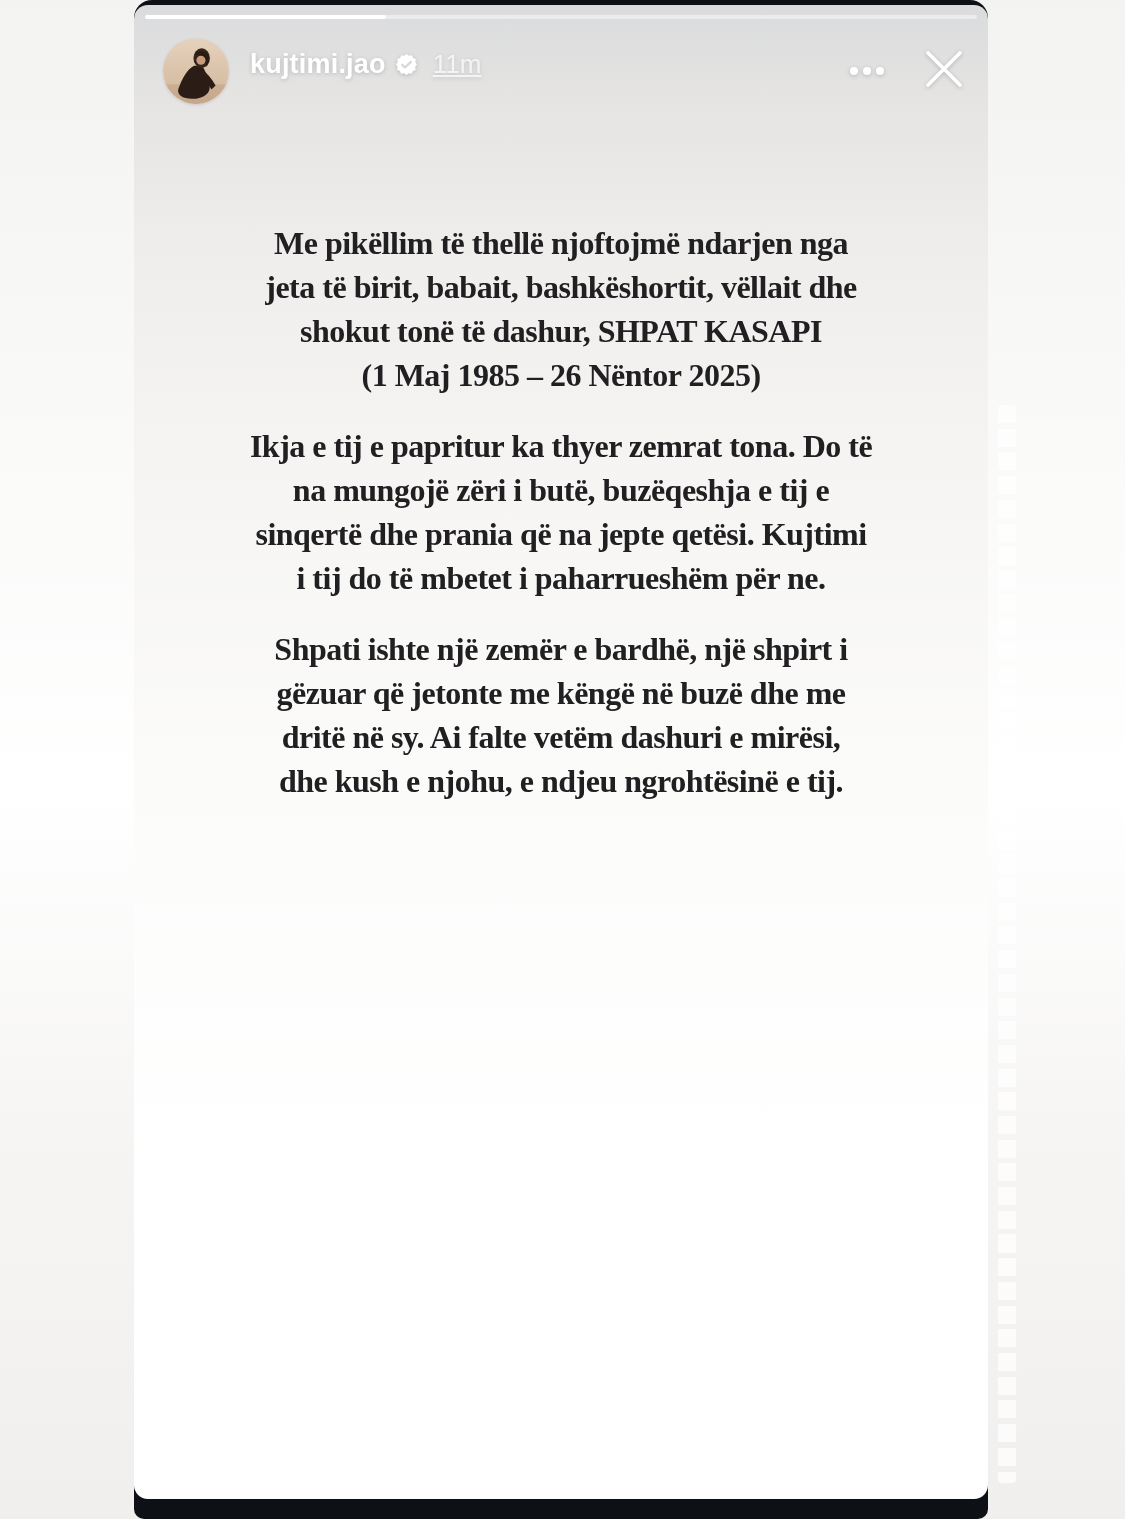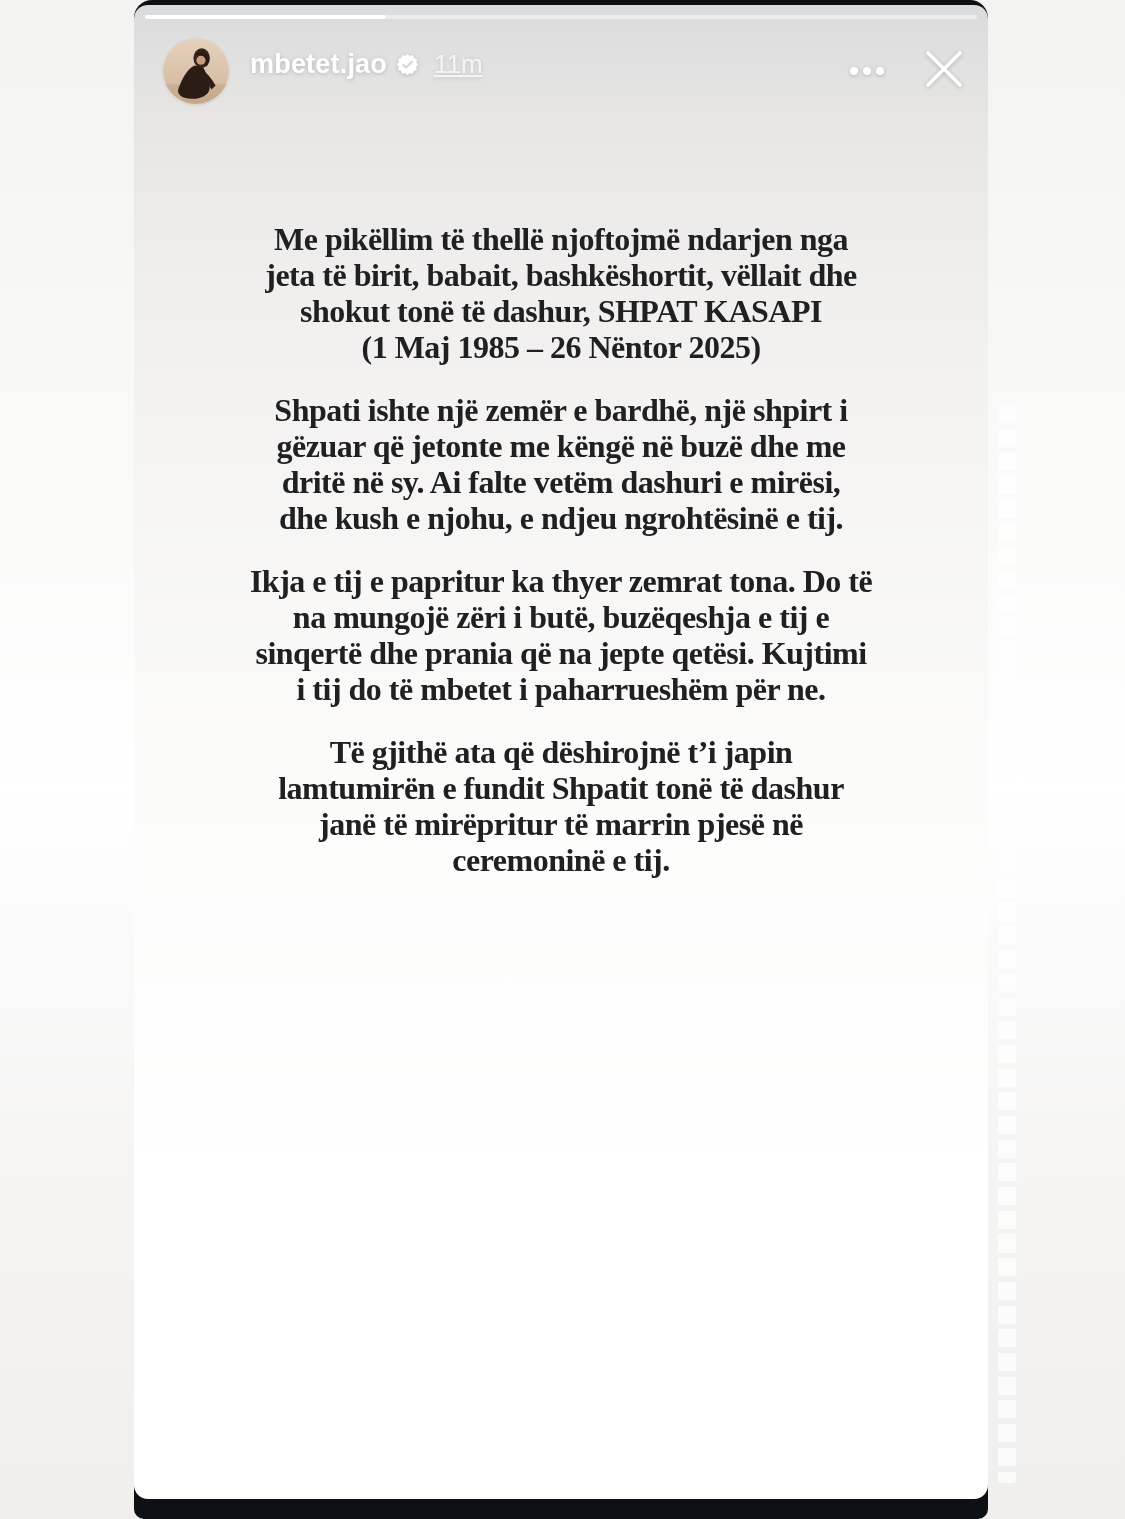--- a/index.html
+++ b/index.html
@@ -56,21 +56,21 @@
   }
   .obit-title{
     margin:0 0 72px 0;
     font-family:"Liberation Serif","DejaVu Serif",serif;
     font-weight:500;font-size:67px;line-height:68px;letter-spacing:2px;
     color:#1a1a1c;
   }
   .obit p{
     width:760px;margin:27px auto 0 auto;
     font-family:"Liberation Serif","DejaVu Serif",serif;
-    font-weight:700;font-size:32px;line-height:36px;letter-spacing:-0.5px;
+    font-weight:700;font-size:32px;line-height:44px;letter-spacing:-0.5px;
     white-space:pre-line;color:#202022;
   }
   .obit p.first{margin-top:0;}
   .obit p.last{margin-top:36px;}
   
   .margin-tiles{
     position:absolute;left:998px;top:405px;width:18px;height:1078px;
     background:repeating-linear-gradient(to bottom,
       rgba(255,255,255,0.75) 0px, rgba(255,255,255,0.75) 18px,
       rgba(255,255,255,0) 18px, rgba(255,255,255,0) 23.7px);
@@ -82,32 +82,28 @@
 
 <div class="story-card">
 
   <div class="story-image">
 
     <div class="obit">
       <p class="first">Me pikëllim të thellë njoftojmë ndarjen nga
 jeta të birit, babait, bashkëshortit, vëllait dhe
 shokut tonë të dashur, SHPAT KASAPI
 (1 Maj 1985 – 26 Nëntor 2025)</p>
+      <p>Ikja e tij e papritur ka thyer zemrat tona. Do të
+na mungojë zëri i butë, buzëqeshja e tij e
+sinqertë dhe prania që na jepte qetësi. Kujtimi
+i tij do të mbetet i paharrueshëm për ne.</p>
       <p>Shpati ishte një zemër e bardhë, një shpirt i
 gëzuar që jetonte me këngë në buzë dhe me
 dritë në sy. Ai falte vetëm dashuri e mirësi,
 dhe kush e njohu, e ndjeu ngrohtësinë e tij.</p>
-      <p>Ikja e tij e papritur ka thyer zemrat tona. Do të
-na mungojë zëri i butë, buzëqeshja e tij e
-sinqertë dhe prania që na jepte qetësi. Kujtimi
-i tij do të mbetet i paharrueshëm për ne.</p>
-      <p>Të gjithë ata që dëshirojnë t’i japin
-lamtumirën e fundit Shpatit tonë të dashur
-janë të mirëpritur të marrin pjesë në
-ceremoninë e tij.</p>
     </div>
 
     <div class="progress-track">
       <div class="progress-fill" style="width:29%"></div>
     </div>
 
     <div class="story-header">
 
       <div class="avatar">
         <svg width="66" height="66" viewBox="0 0 64 64">
@@ -127,21 +123,21 @@
             <path d="M30 27 C23 31,19 39,15 49 C13 55,19 59,28 59 C40 59,47 53,45 45 C43 36,40 30,38 27 Z" fill="#2b1d15"></path>
             <path d="M36 29 C42 33,47 39,51 46 L47 50 C43 43,38 36,34 33 Z" fill="#2b1d15"></path>
             <ellipse cx="37.5" cy="19.5" rx="8" ry="9.5" fill="#35241a"></ellipse>
             <circle cx="36.8" cy="21.5" r="4.4" fill="#c89d7d"></circle>
             <path d="M31 16 C33 12,41 12,44 17 C45 21,44 26,42 28 C43 22,41 18,38 17 C35 16,32 17,31 16 Z" fill="#2a1c13"></path>
           </g>
         </svg>
       </div>
 
       <div class="user-row">
-        <span class="username">mbetet.jao</span>
+        <span class="username">kujtimi.jao</span>
         <span class="verified">
           <svg width="21" height="21" viewBox="0 0 24 24">
             <path fill="#ffffff" d="M12 0l2.8 2.1 3.4-.6 1.3 3.2 3.2 1.3-.6 3.4L24 12l-2.1 2.8.6 3.4-3.2 1.3-1.3 3.2-3.4-.6L12 24l-2.8-2.1-3.4.6-1.3-3.2-3.2-1.3.6-3.4L0 12l2.1-2.8-.6-3.4 3.2-1.3L6 1.3l3.4.6z"></path>
             <path fill="none" stroke="#d6d5d2" stroke-width="2.4" stroke-linecap="round" stroke-linejoin="round" d="M7 12.2l3.2 3.2L17 9"></path>
           </svg>
         </span>
         <span class="timestamp">11m</span>
       </div>
 
       <button class="more-btn" aria-label="More options">

